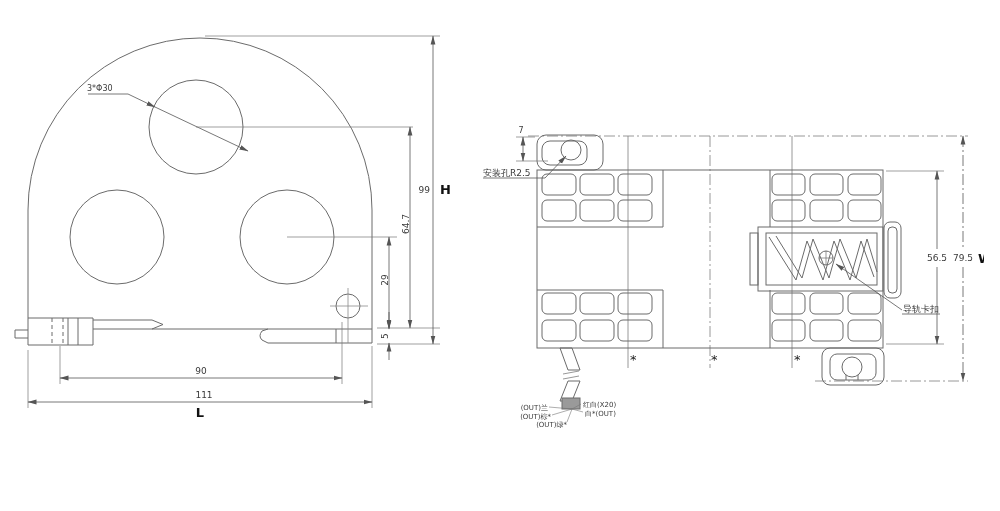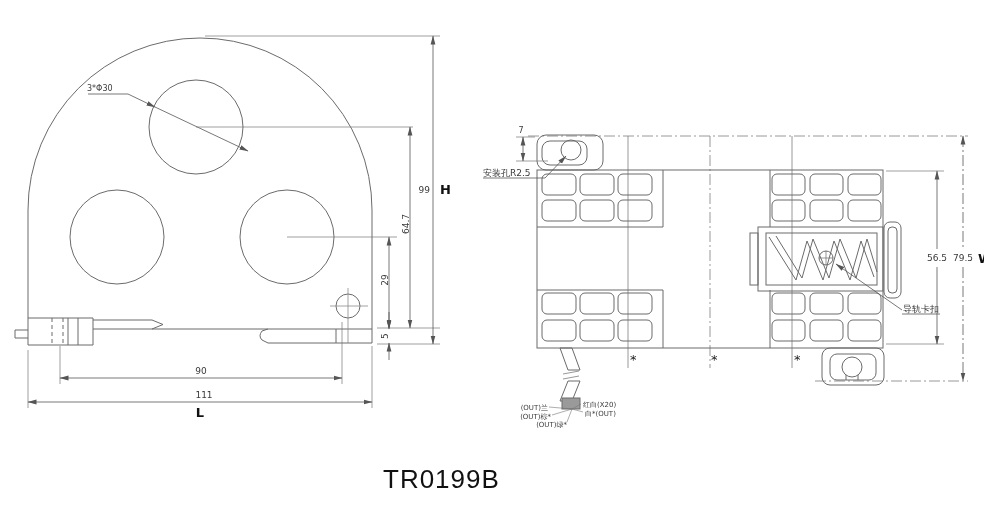--- a/index.html
+++ b/index.html
@@ -231,15 +231,14 @@
       <text x="794" y="364" class="star">*</text>
       <text x="548" y="410" text-anchor="end" class="tinytxt">(OUT)兰</text>
       <text x="551" y="419" text-anchor="end" class="tinytxt">(OUT)棕*</text>
       <text x="567" y="427" text-anchor="end" class="tinytxt">(OUT)绿*</text>
       <text x="583" y="407" class="tinytxt">红白(X20)</text>
       <text x="585" y="416" class="tinytxt">白*(OUT)</text>
     </g>
   </g>
 </svg>
 
-<div class="title">TR0199B</div>
 
 </div>
 
 </body></html>

